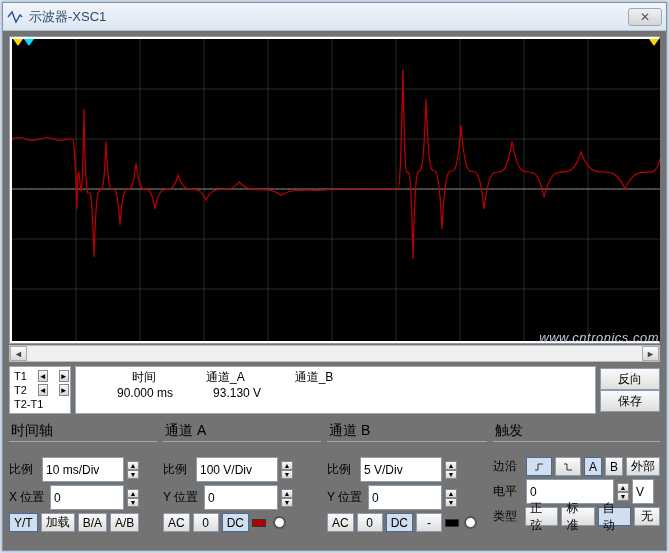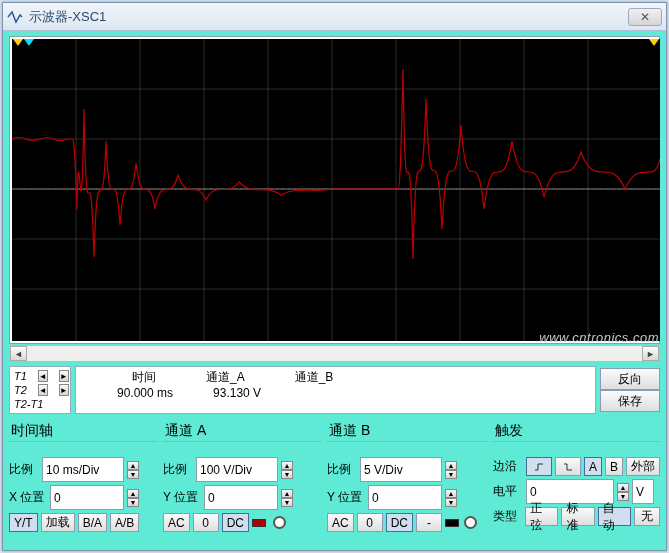--- a/index.html
+++ b/index.html
@@ -1,33 +1,33 @@
 <!DOCTYPE html>
 <html><head>
 <meta charset="utf-8">
 <style>
 *{box-sizing:border-box;margin:0;padding:0;font-family:"Microsoft YaHei","SimSun",sans-serif;font-size:12px;}
 body{background:#d9e4ef;width:669px;height:553px;overflow:hidden;position:relative;}
-.window{width:665px;height:549px;margin:2px;background:#5eead4;border:1px solid #7b94b3;box-shadow:0 0 3px rgba(0,0,0,0.3);}
+.window{width:665px;height:549px;margin:2px;background:#737373;border:1px solid #7b94b3;box-shadow:0 0 3px rgba(0,0,0,0.3);}
 .titlebar{height:28px;background:linear-gradient(#f1f5fa,#dce6f1);display:flex;align-items:center;padding:0 4px;border-bottom:1px solid #b0c0d5;}
 .title-icon{width:16px;height:16px;margin-right:6px;}
 .title-text{flex:1;color:#2b4a6b;font-size:13px;}
 .close-btn{width:34px;height:18px;background:linear-gradient(#f0f0f0,#d5d5d5);border:1px solid #9aa9bb;border-radius:3px;display:flex;align-items:center;justify-content:center;color:#555;cursor:pointer;}
 .body{padding:5px 6px;}
 .scope-wrap{border:1px solid #8c9cb0;background:#fff;padding:2px;}
 .scope{width:648px;height:302px;background:#000;position:relative;overflow:hidden;}
 .scope svg{position:absolute;top:0;left:0;}
 .tri-y{position:absolute;width:0;height:0;border-left:5px solid transparent;border-right:5px solid transparent;border-top:7px solid #fcd400;}
 .tri-c{position:absolute;width:0;height:0;border-left:5px solid transparent;border-right:5px solid transparent;border-top:7px solid #00e0ff;}
 .hscroll{height:17px;background:#e8e8e8;border:1px solid #bcbcbc;margin-top:1px;display:flex;}
 .sbtn{width:17px;height:15px;background:linear-gradient(#fdfdfd,#d8d8d8);border:1px solid #aaa;display:flex;align-items:center;justify-content:center;font-size:9px;color:#444;}
 .strack{flex:1;background:#efefef;}
 .panel{margin-top:4px;display:flex;gap:4px;}
 .cursor-box{border:1px solid #9aa9bb;background:#fff;padding:3px 4px;display:flex;flex-direction:column;gap:2px;width:62px;}
-.crow{display:flex;align-items:center;gap:11px;font-style:italic;}
+.crow{display:flex;align-items:center;gap:11px;}
 .clabel{width:32px;font-size:11px;}
 .arrow-btn{width:12px;height:12px;background:linear-gradient(#fafafa,#d5d5d5);border:1px solid #888;font-size:8px;display:flex;align-items:center;justify-content:center;cursor:pointer;}
 .readout{flex:1;border:1px solid #9aa9bb;background:#fff;padding:2px 6px;}
 .readout-hdr{display:flex;gap:50px;margin-left:50px;}
 .readout-val{display:flex;gap:40px;margin-left:35px;}
 .right-btns{display:flex;flex-direction:column;width:60px;padding:2px 0;}
 .btn{height:22px;background:linear-gradient(#fbfbfb,#dedede);border:1px solid #8c9cb0;display:flex;align-items:center;justify-content:center;cursor:pointer;font-size:12px;}
 .ext-trig{display:flex;align-items:center;justify-content:center;flex-direction:column;gap:4px;width:74px;}
 .ring{width:14px;height:14px;border:2px solid #555;border-radius:50%;background:#fff;}
 .controls{margin-top:6px;display:flex;gap:6px;}

